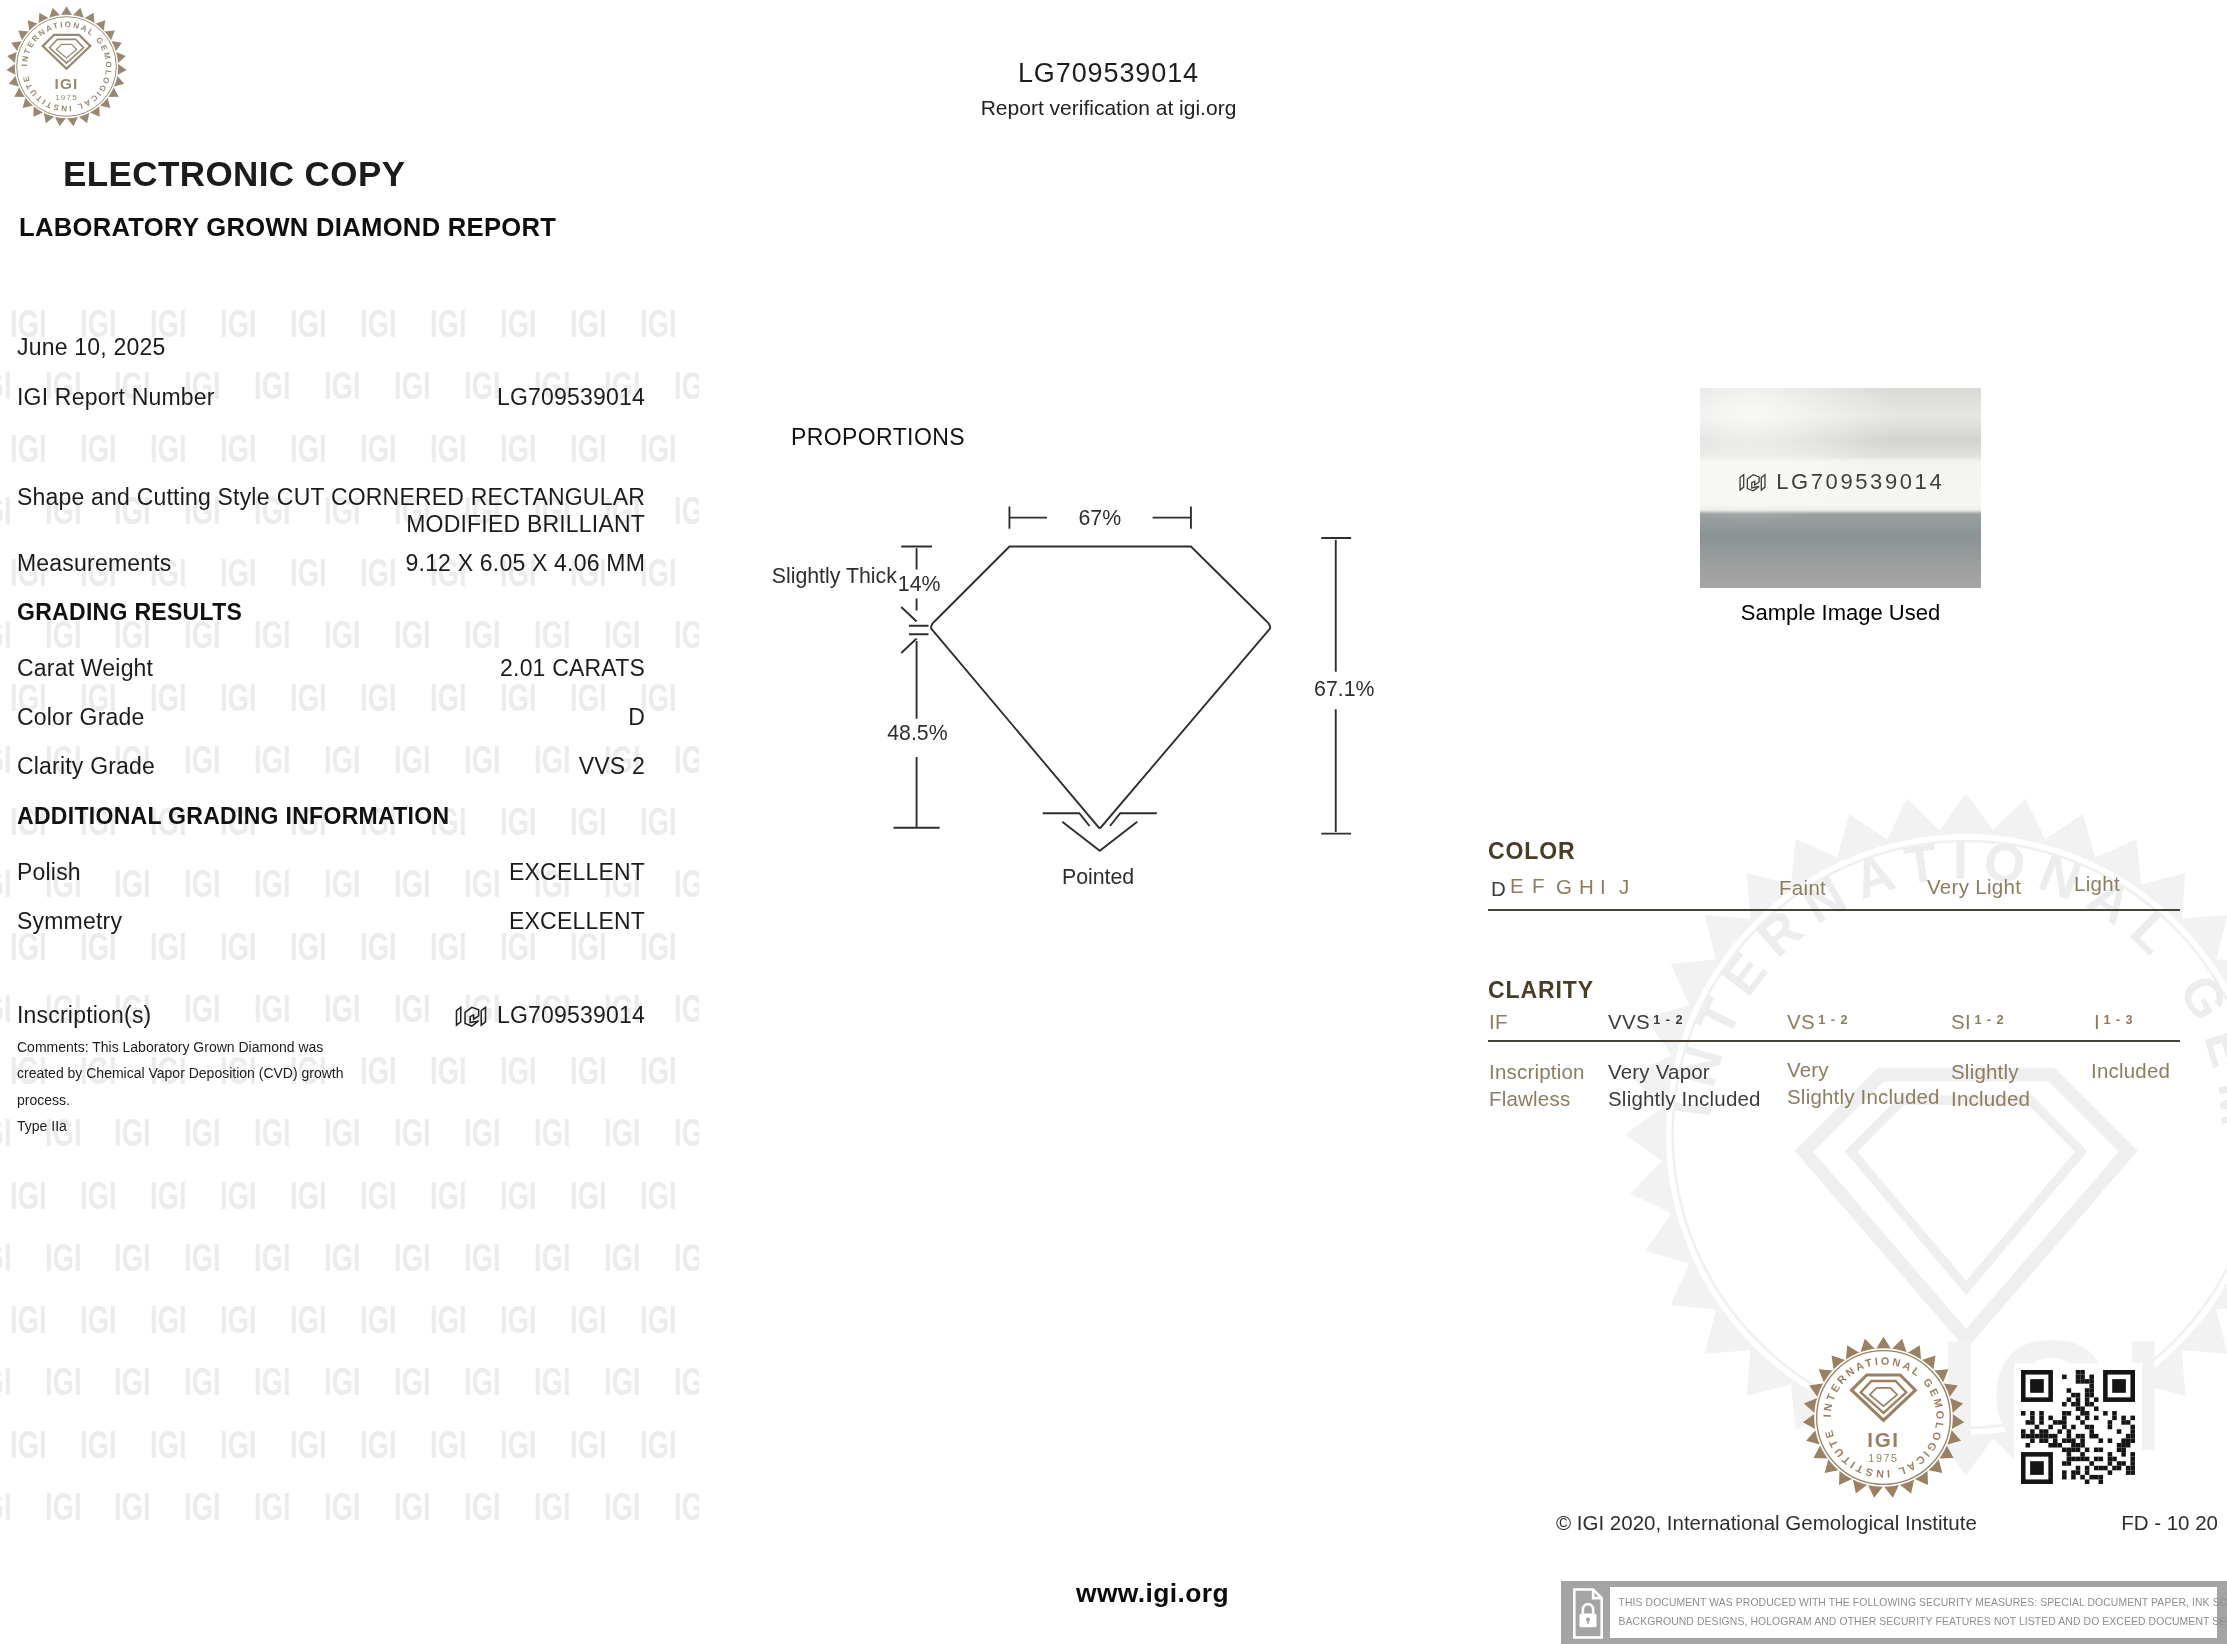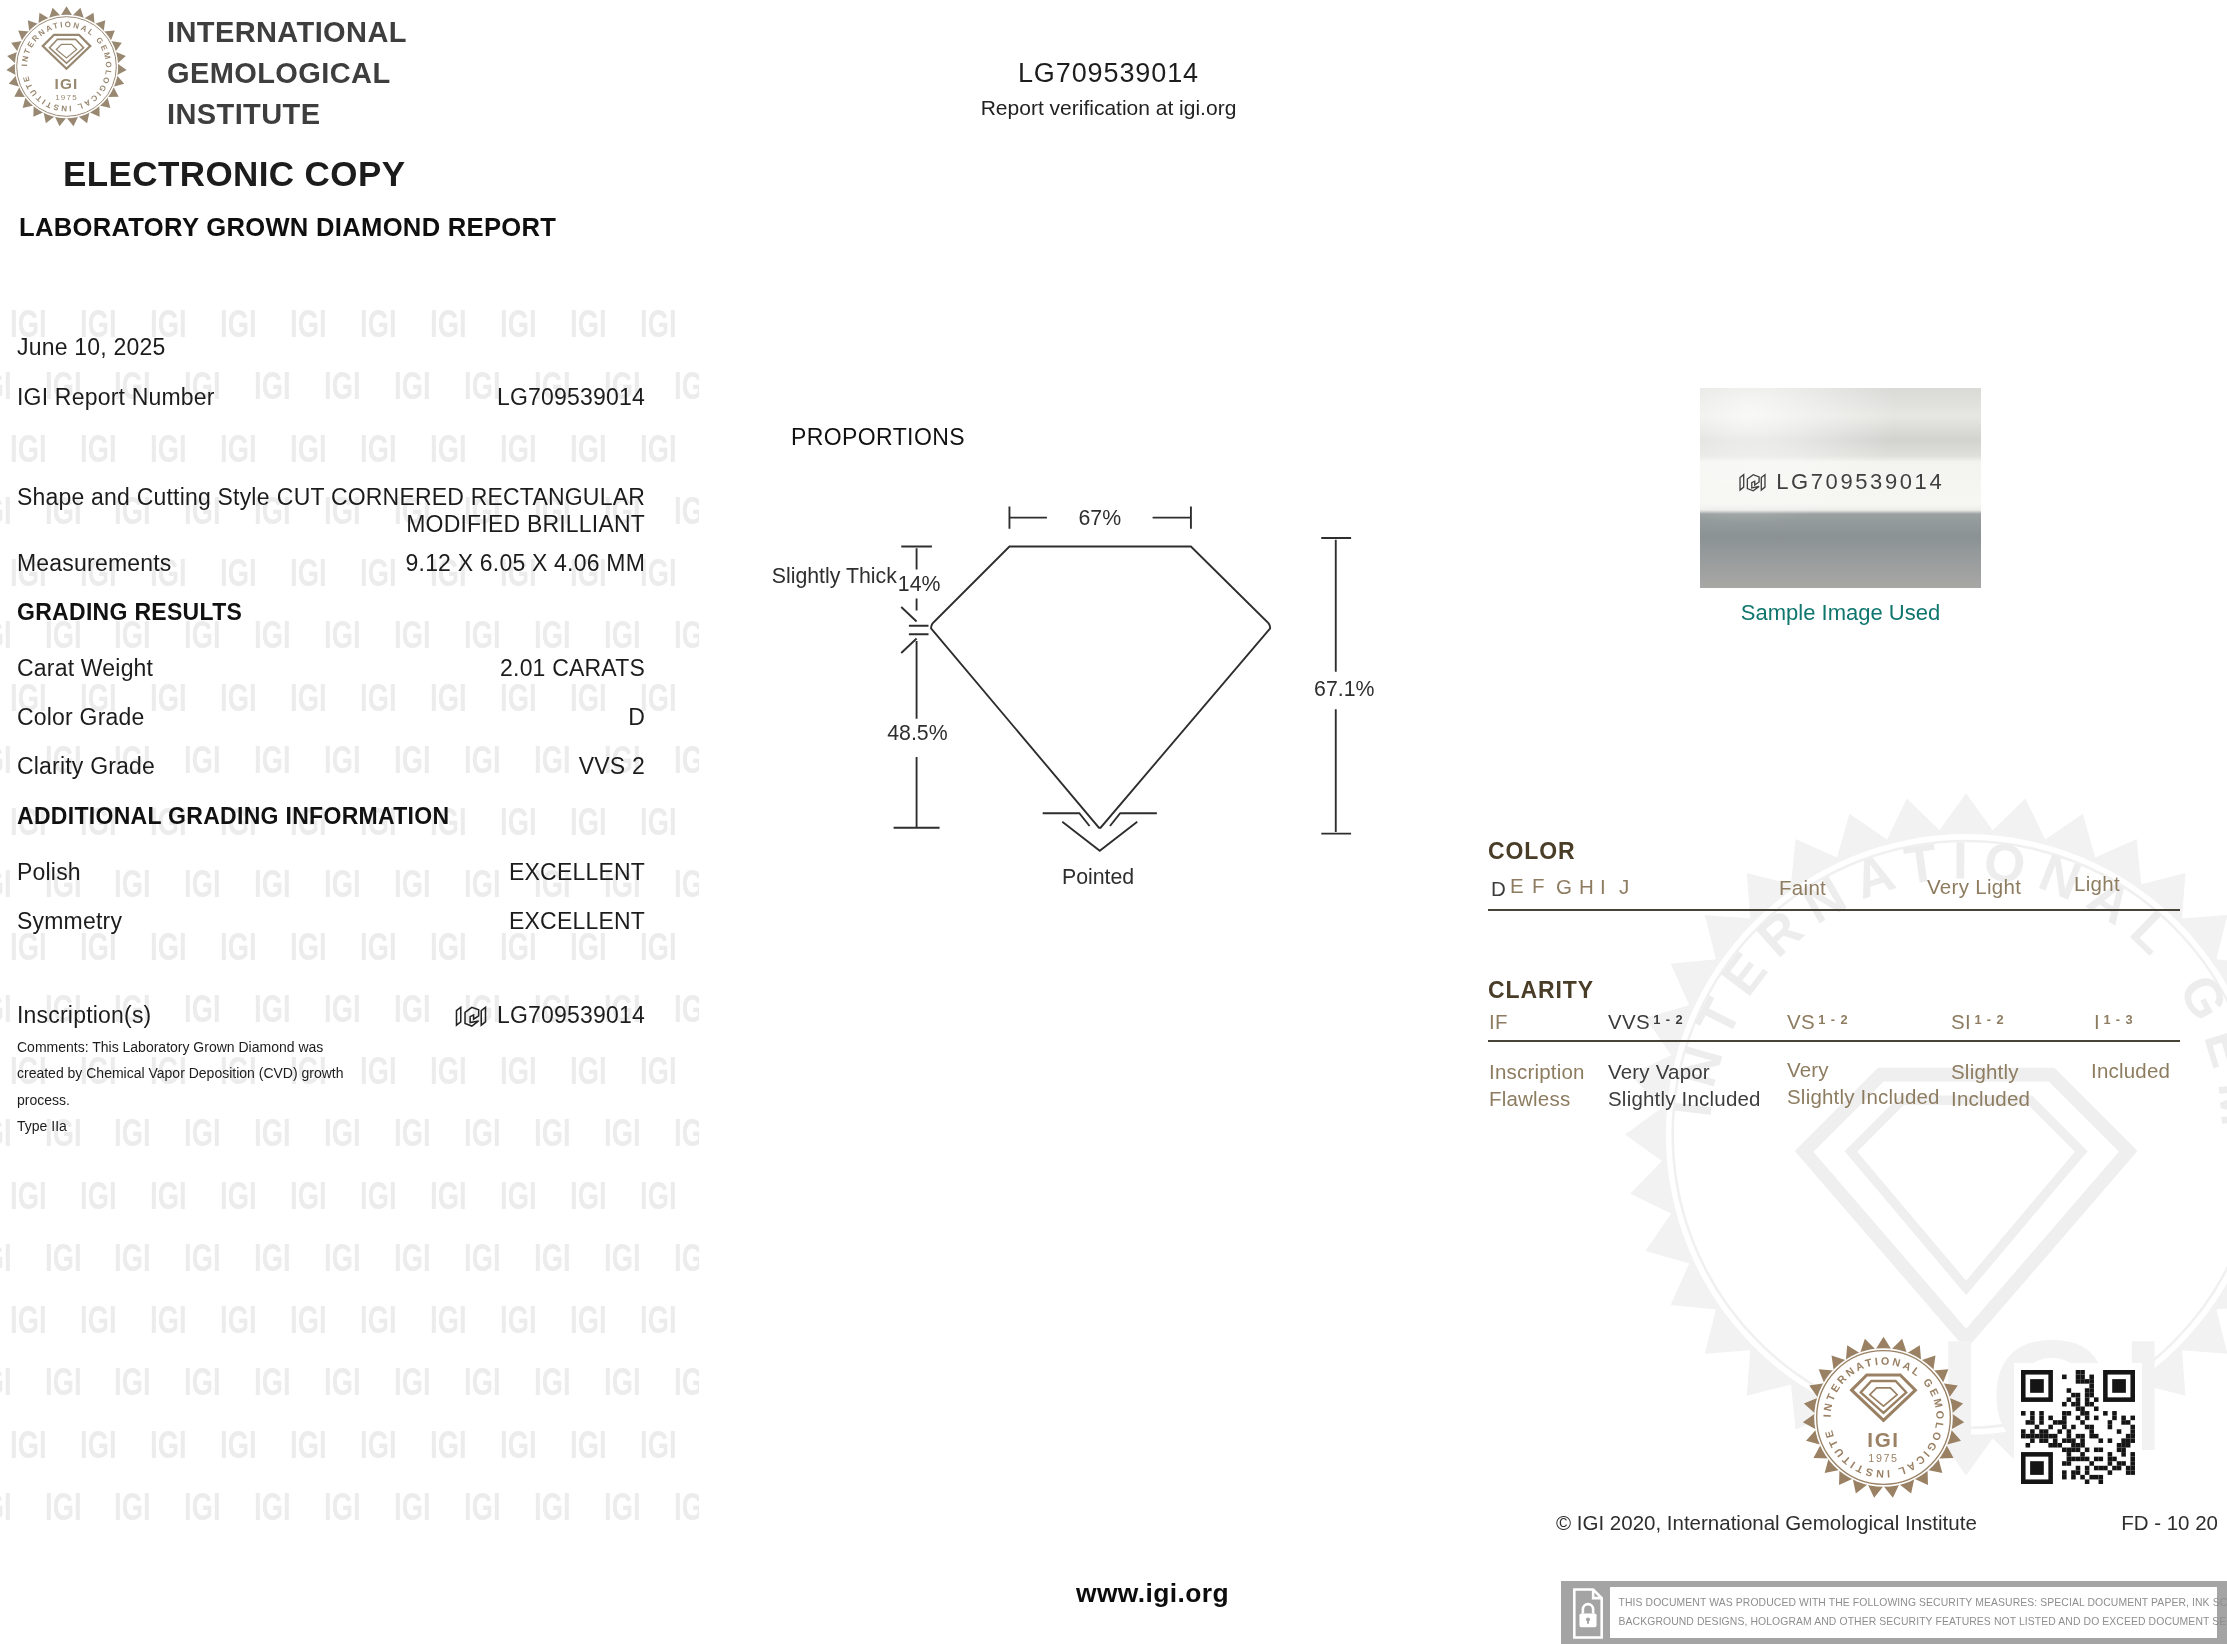--- a/index.html
+++ b/index.html
@@ -30,21 +30,21 @@
   #prop-svg text{font-family:"Liberation Sans",sans-serif;font-size:25px;fill:#2e2e2e;}
   
   #sample-img{left:1700px;top:388px;width:281px;height:200px;
      background:
        radial-gradient(ellipse at 18% 12%, rgba(255,255,255,.75), rgba(255,255,255,0) 45%),
        linear-gradient(180deg,#d9dad6 0%,#e6e6e2 14%,#d2d3cf 26%,#dfdfdb 34%,
          #f3f3ef 37%,#f6f6f2 58%,#edeeea 61%,
          #9aa0a0 63%,#8b9294 74%,#9b9e9e 88%,#a7a7a5 100%);}
   #sample-inscription{position:absolute;left:0;top:81px;width:100%;display:flex;align-items:center;
      justify-content:center;gap:8.5px;font-size:22px;color:#3f3f3f;letter-spacing:2.6px;}
-  #sample-caption{left:1700px;top:600px;width:281px;text-align:center;font-size:22px;color:#0f766e;}
+  #sample-caption{left:1700px;top:600px;width:281px;text-align:center;font-size:22px;color:#000000;}
   
   .scale-h{position:absolute;font-size:23px;font-weight:bold;letter-spacing:0.9px;color:#4a3d28;}
   .grade{position:absolute;font-size:20.5px;color:#8d7c60;white-space:nowrap;letter-spacing:0.3px;}
   .grade sup{font-size:12.8px;letter-spacing:0.9px;vertical-align:5.1px;margin-left:3.4px;font-weight:bold;}
   .grade.sel,.gdesc.sel{color:#3c3c3c;}
   .gdesc{position:absolute;font-size:20.5px;color:#8d7c60;line-height:27px;white-space:nowrap;letter-spacing:0.2px;}
   .scale-line{position:absolute;left:1488px;width:692px;height:1.7px;background:#474337;}
   
   #copyright{left:1556px;top:1511px;font-size:20.5px;color:#2e2e2e;}
   #form-code{left:2047px;top:1511px;width:171px;text-align:right;font-size:20.5px;color:#2e2e2e;}
@@ -294,25 +294,20 @@
       </defs>
       <text font-size="13" letter-spacing="3.2" fill="#998871" font-weight="bold" font-family="&quot;Liberation Sans&quot;,sans-serif"><textPath href="#sealArc0">INTERNATIONAL GEMOLOGICAL INSTITUTE</textPath></text>
       <g fill="none" stroke="#998871" transform="translate(0,-24) scale(0.92)">
         <path d="M-42,-10 L-22,-30 L22,-30 L42,-10 L0,30 Z" stroke-width="4"></path>
         <path d="M-30,-7 L-16,-22 L16,-22 L30,-7 L0,20 Z" stroke-width="3"></path>
         <path d="M-18,-4 L-9,-13 L9,-13 L18,-4 L0,11 Z" stroke-width="2.2"></path>
       </g>
       <text x="0" y="36" text-anchor="middle" font-size="25" font-weight="bold" fill="#998871" letter-spacing="2" font-family="&quot;Liberation Sans&quot;,sans-serif">IGI</text>
       <text x="0" y="54" text-anchor="middle" font-size="13" fill="#998871" letter-spacing="2" font-family="&quot;Liberation Sans&quot;,sans-serif">1975</text>
     </svg>
-  <div class="abs" style="left:167px;top:12px">
-    <div class="brand-line">INTERNATIONAL</div>
-    <div class="brand-line">GEMOLOGICAL</div>
-    <div class="brand-line">INSTITUTE</div>
-  </div>
   <div class="abs" id="electronic-copy">ELECTRONIC COPY</div>
   <div class="abs" id="report-title">LABORATORY GROWN DIAMOND REPORT</div>
   <div class="abs" id="top-number">LG709539014</div>
   <div class="abs" id="verification">Report verification at igi.org</div>
 
   <div class="row" style="top:334px">June 10, 2025</div>
 
   <div class="row" style="top:384px">
     <span class="lbl">IGI Report Number</span>
     <span class="val">LG709539014</span>

